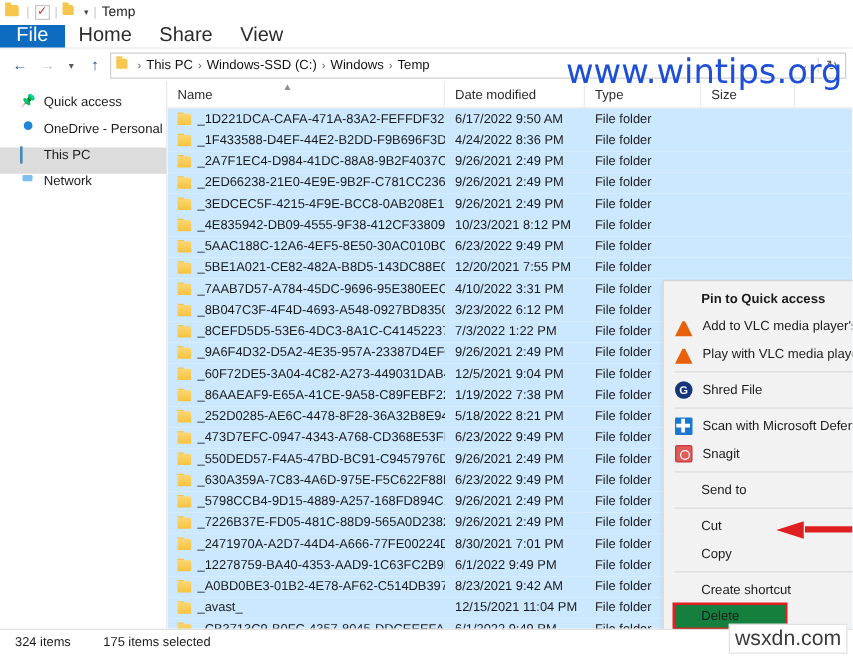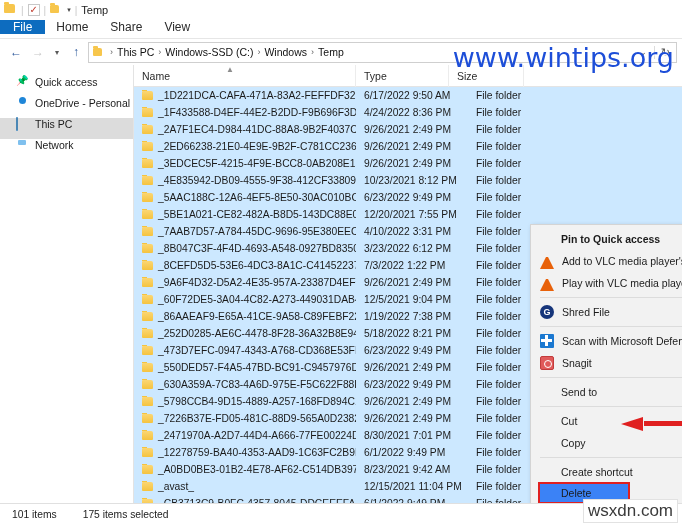--- a/index.html
+++ b/index.html
@@ -50,24 +50,24 @@
     font-size: 10px; color: #c0392b; line-height: 14px;
   }
   .tb-sep { color:#c9c9c9; font-size: 10px; }
   .tb-caret { font-size: 7px; color:#444; }
   .tb-title { font-size: 11px; color:#222; }
 
   
   .ribbon {
     height: 19px;
     display: flex;
-    align-items: flex-start;
+    align-items: flex-end;
     background: #ffffff;
     border-bottom: 1px solid #e6e6e6;
-    font-size: 12px;
+    font-size: 16px;
   }
   .rtab {
     padding: 0 11px;
     display: flex; align-items: center;
     color: #2b2b2b;
   }
   .rtab.file {
     background: #0d6cbf;
     color: #ffffff;
     padding: 0 13px;
@@ -283,21 +283,21 @@
   }
   .ico-snagit::after {
     content:""; position:absolute; left:3px; top:3px;
     width:6px; height:6px; border:1px solid #fff; border-radius:50%;
   }
 
   
   .mi.delete-hl {
     outline: 2px solid #e02020;
     outline-offset: -1px;
-    background: #3b82f6;
+    background: #15803d;
     width: 90px;
     margin-left: 8px;
     padding-left: 22px;
     height: 20px;
   }
 
   
   .arrow {
     position: absolute;
     left: 487px; top: 352px;
@@ -416,20 +416,21 @@
       </div>
       <div class="nav-item">
         <span class="nav-ico"><span class="ico-net"></span></span>
         <span>Network</span>
       </div>
     </div>
 
     <div class="listpane">
       <div class="colhead">
         <div class="ch ch-name">Name</div>
+        <div class="ch ch-date">Date modified</div>
         <div class="ch ch-type">Type</div>
         <div class="ch ch-size">Size</div>
         <div class="sortmark">▲</div>
       </div>
       <div class="rows" id="rows">
           <div class="row">
             <div class="c-name">
               <span class="rowfolder"></span>
               <span>_1D221DCA-CAFA-471A-83A2-FEFFDF32162A</span>
             </div>
@@ -702,19 +703,19 @@
         </div>
 
       <div class="arrow">
         <div class="shaft"></div>
         <div class="head"></div>
       </div>
     </div>
   </div>
 
   <div class="statusbar">
-    <span>101 items</span>
+    <span>324 items</span>
     <span>175 items selected</span>
   </div>
 
   <div class="wm-top">www.wintips.org</div>
   <div class="wm-bottom">wsxdn.com</div>
 </div>
 
 </body></html>

